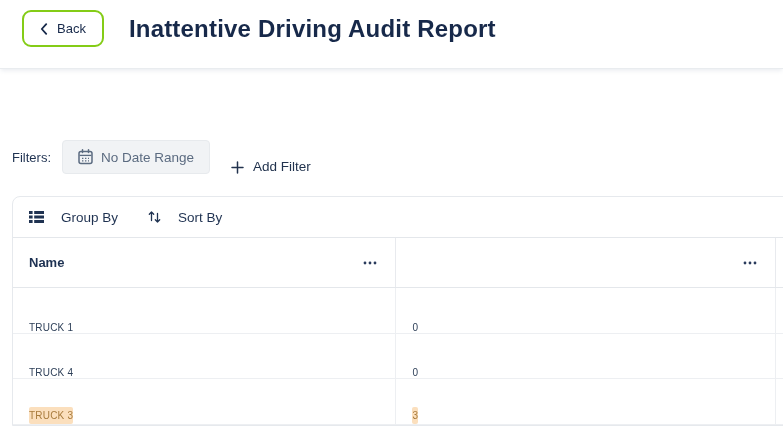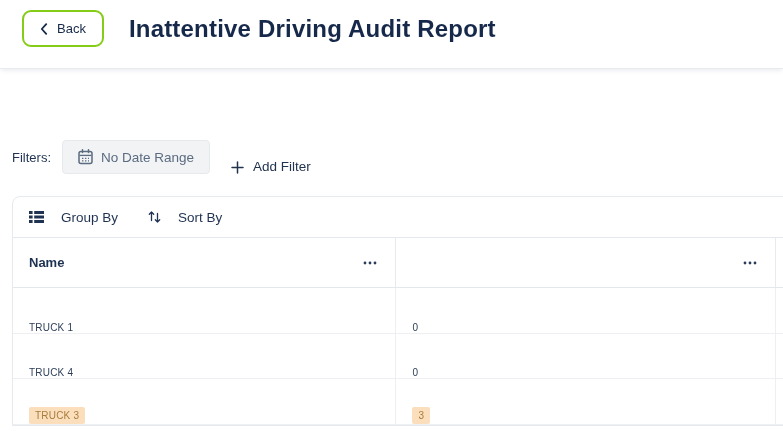--- a/index.html
+++ b/index.html
@@ -155,21 +155,21 @@
     align-items: flex-end;
     padding-left: 16px;
     font-size: 10px;
     color: var(--cell-text);
     border-right: 1px solid var(--row-border);
     letter-spacing: 0.2px;
   }
   .hl-chip {
     background: var(--hl-bg);
     color: var(--hl-text);
-    padding: 3px 6px;
+    padding: 3px 0;
     border-radius: 2px;
   }
 
   svg { display: block; }
 </style>
 </head>
 <body>
 
 <header class="app-header">
   <button class="back-btn">

